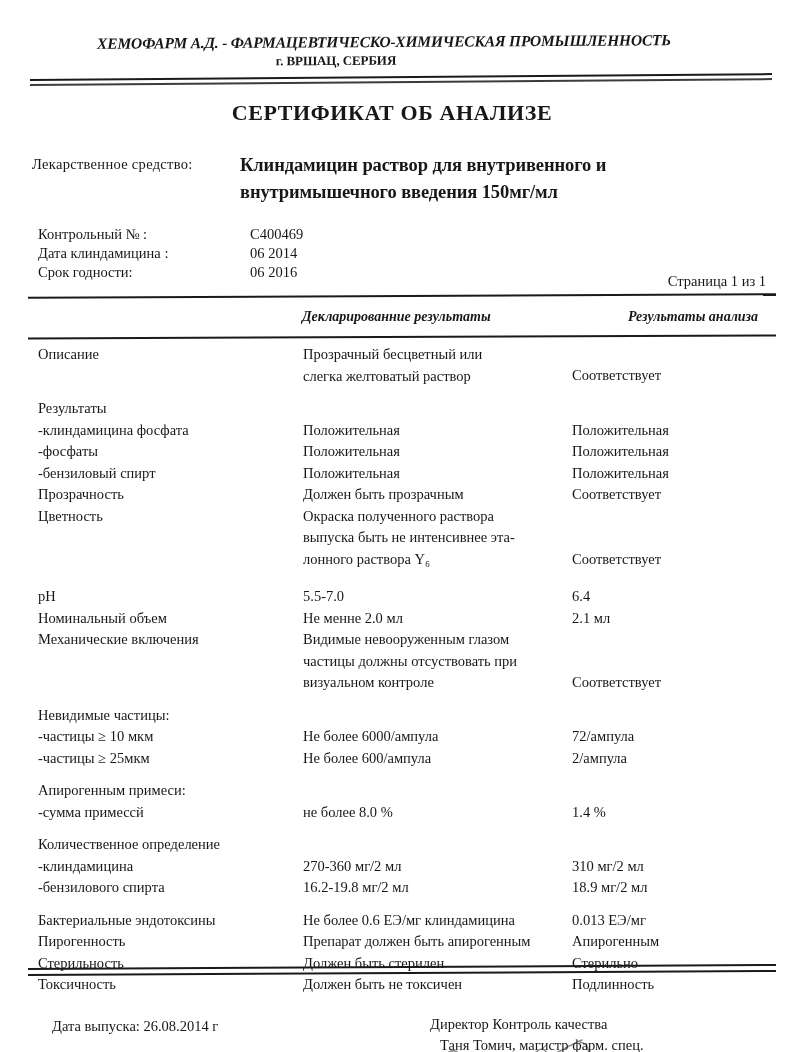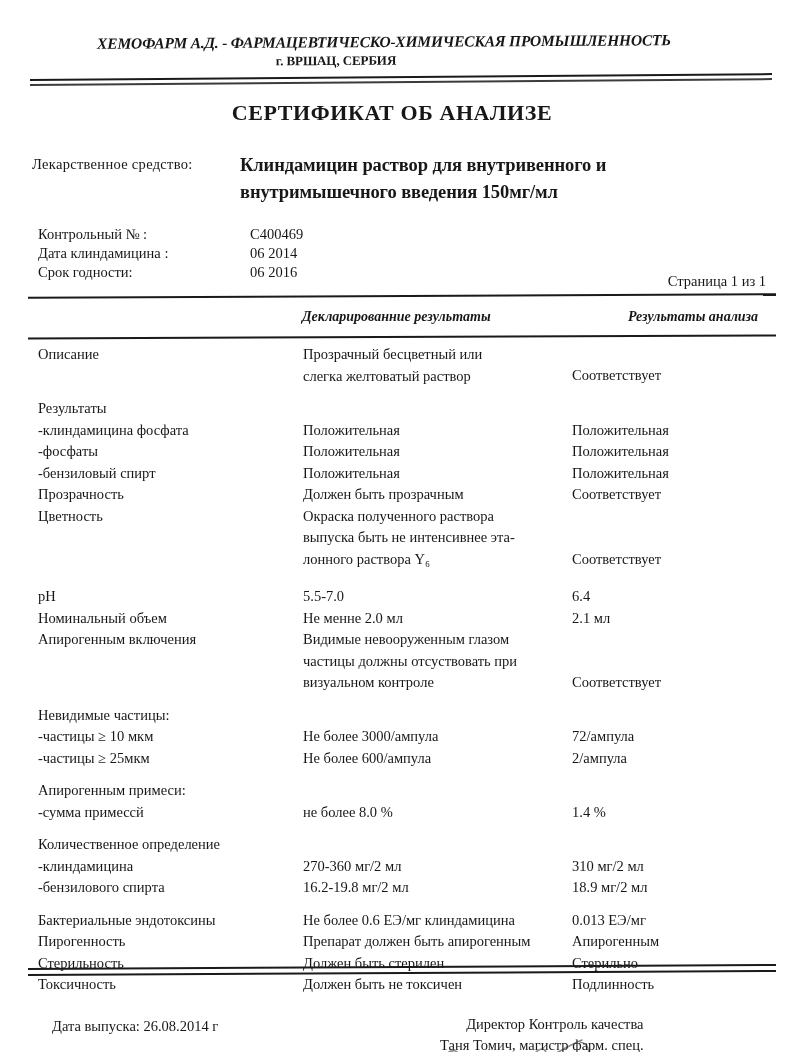--- a/index.html
+++ b/index.html
@@ -184,21 +184,21 @@
     left: 52px;
     top: 0;
     white-space: nowrap;
   }
   .sign-block {
     position: absolute;
     left: 430px;
     top: -2px;
     white-space: nowrap;
   }
-  .sign-title { display: block; text-align: right; }
+  .sign-title { display: block; }
   .sign-person { display: block; margin-left: 10px; }
 
   .signature {
     position: absolute;
     left: 430px;
     top: 1038px;
     width: 300px;
     height: 40px;
     opacity: .55;
     pointer-events: none;
@@ -291,34 +291,34 @@
         <div class="cell c1">pH</div>
         <div class="cell c2">5.5-7.0</div>
         <div class="cell c3">6.4</div>
       </div>
       <div class="trow" style="position: absolute; left: 0px; right: 0px; top: 263.5px;">
         <div class="cell c1">Номинальный объем</div>
         <div class="cell c2">Не менне 2.0 мл</div>
         <div class="cell c3">2.1 мл</div>
       </div>
       <div class="trow" style="position: absolute; left: 0px; right: 0px; top: 285px;">
-        <div class="cell c1">Апирогенным включения</div>
+        <div class="cell c1">Механические включения</div>
         <div class="cell c2">Видимые невооруженным глазом
 частицы должны отсуствовать при
 визуальном контроле</div>
         <div class="cell c3" style="top: 43px;">Соответствует</div>
       </div>
       <div class="trow" style="position: absolute; left: 0px; right: 0px; top: 360.5px;">
         <div class="cell c1">Невидимые частицы:</div>
         <div class="cell c2"></div>
         <div class="cell c3"></div>
       </div>
       <div class="trow" style="position: absolute; left: 0px; right: 0px; top: 382px;">
         <div class="cell c1">-частицы ≥ 10 мкм</div>
-        <div class="cell c2">Не более 3000/ампула</div>
+        <div class="cell c2">Не более 6000/ампула</div>
         <div class="cell c3">72/ампула</div>
       </div>
       <div class="trow" style="position: absolute; left: 0px; right: 0px; top: 403.5px;">
         <div class="cell c1">-частицы ≥ 25мкм</div>
         <div class="cell c2">Не более 600/ампула</div>
         <div class="cell c3">2/ампула</div>
       </div>
       <div class="trow" style="position: absolute; left: 0px; right: 0px; top: 436px;">
         <div class="cell c1">Апирогенным примеси:</div>
         <div class="cell c2"></div>

